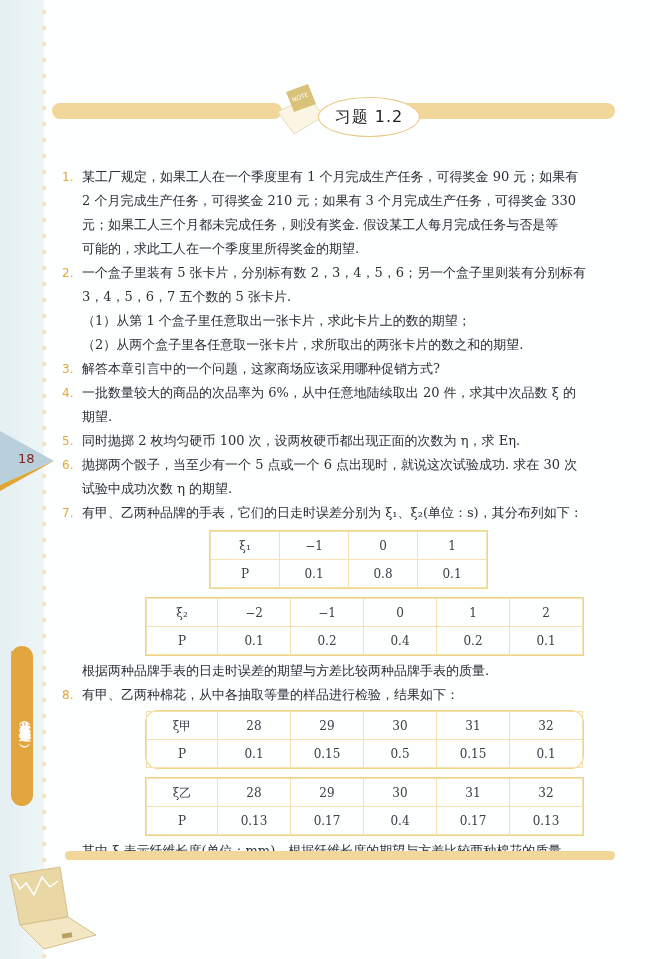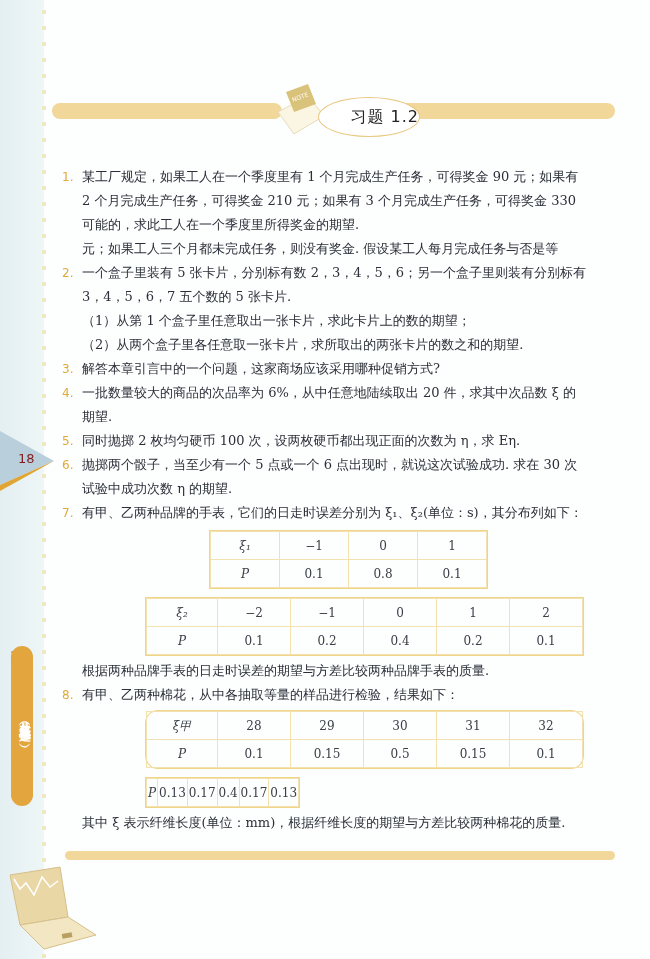--- a/index.html
+++ b/index.html
@@ -28,21 +28,21 @@
     }
     .header-bar {
       position:absolute; left:52px; top:103px; width:440px; height:16px;
       border-radius:8px; background:#f2d79a;
     }
     .header-bar.right { left:335px; width:158px; }
     .header-bar.left { left:52px; width:230px; }
     .title-oval {
       position:absolute; left:318px; top:97px; width:100px; height:38px;
       border:1.5px solid #e8c880; border-radius:50%; background:#ffffff;
-      display:flex; align-items:center; justify-content:flex-end;
+      display:flex; align-items:center; justify-content:center;
     }
     .title-oval span {
       font-family:"DejaVu Sans",sans-serif; font-size:16px; color:#222; letter-spacing:1px;
     }
     .notes-icon { position:absolute; left:268px; top:82px; width:70px; height:60px; }
 
     .content {
       position:absolute; left:64px; top:165px; width:550px;
       font-size:13px; line-height:24px;
     }
@@ -53,21 +53,21 @@
     }
 
     table.dist {
       border-collapse:collapse; font-size:12px; margin:4px 0;
       box-shadow:0 0 0 1px #f0d487;
     }
     table.dist td {
       border:1px solid #f3e1b0; text-align:center; height:25px;
       color:#3a4048;
     }
-    table.dist td.head { font-style:italic; }
+    table.dist td.head { }
 
     .bottom-bar {
       position:absolute; left:65px; top:851px; width:550px; height:9px;
       border-radius:5px; background:#f2d79a;
     }
     .series-title {
       position:absolute; left:2px; top:630px; width:40px;
       display:flex; flex-direction:column; align-items:center;
     }
     .series-title .big {
@@ -105,22 +105,22 @@
 <div class="title-oval">
   <span>习题 1.2</span>
 </div>
 
 <div class="content">
 
   <div class="problem">
     <span class="num">1.</span>
     <div>某工厂规定，如果工人在一个季度里有 1 个月完成生产任务，可得奖金 90 元；如果有</div>
     <div>2 个月完成生产任务，可得奖金 210 元；如果有 3 个月完成生产任务，可得奖金 330</div>
+    <div>元；如果工人三个月都未完成任务，则没有奖金. 假设某工人每月完成任务与否是等</div>
     <div>可能的，求此工人在一个季度里所得奖金的期望.</div>
-    <div>元；如果工人三个月都未完成任务，则没有奖金. 假设某工人每月完成任务与否是等</div>
   </div>
 
   <div class="problem">
     <span class="num">2.</span>
     <div>一个盒子里装有 5 张卡片，分别标有数 2，3，4，5，6；另一个盒子里则装有分别标有</div>
     <div>3，4，5，6，7 五个数的 5 张卡片.</div>
     <div>（1）从第 1 个盒子里任意取出一张卡片，求此卡片上的数的期望；</div>
     <div>（2）从两个盒子里各任意取一张卡片，求所取出的两张卡片的数之和的期望.</div>
   </div>
 
@@ -210,20 +210,28 @@
         <td>0.15</td>
         <td>0.5</td>
         <td>0.15</td>
         <td>0.1</td>
       </tr>
     </tbody>
       </table>
 
     <table class="dist" style="margin-left:64px;margin-top:10px;">
       <tbody>
+          <tr>
+        <td class="head" style="width:68px">ξ乙</td>
+        <td style="width:70px">28</td>
+        <td style="width:70px">29</td>
+        <td style="width:70px">30</td>
+        <td style="width:70px">31</td>
+        <td style="width:70px">32</td>
+      </tr>
       <tr>
         <td class="head">P</td>
         <td>0.13</td>
         <td>0.17</td>
         <td>0.4</td>
         <td>0.17</td>
         <td>0.13</td>
       </tr>
     </tbody>
       </table>

